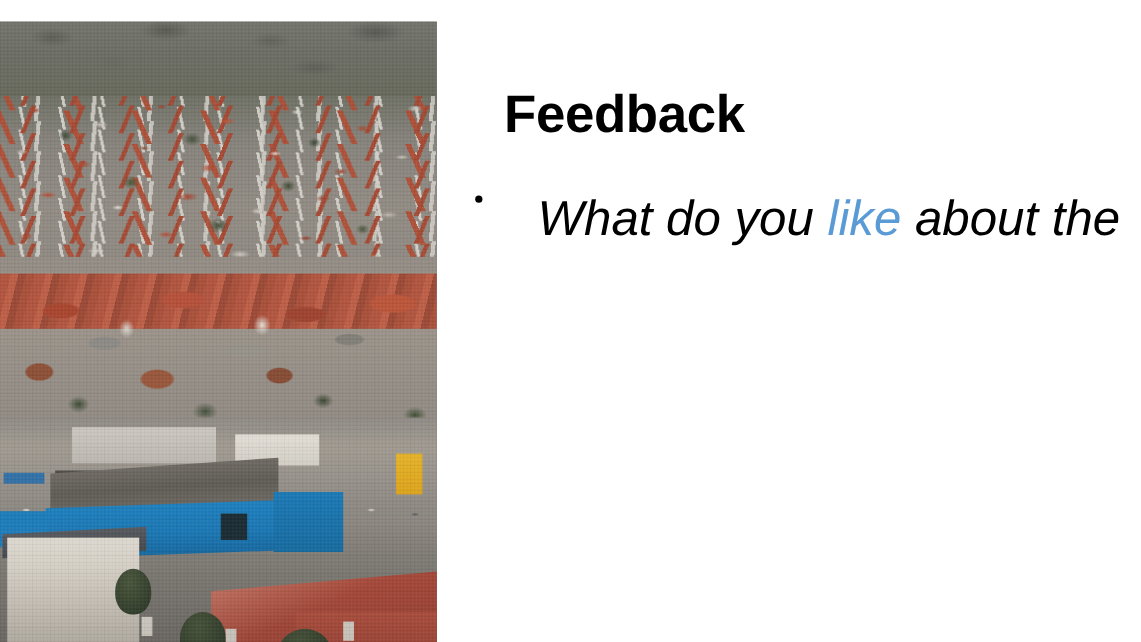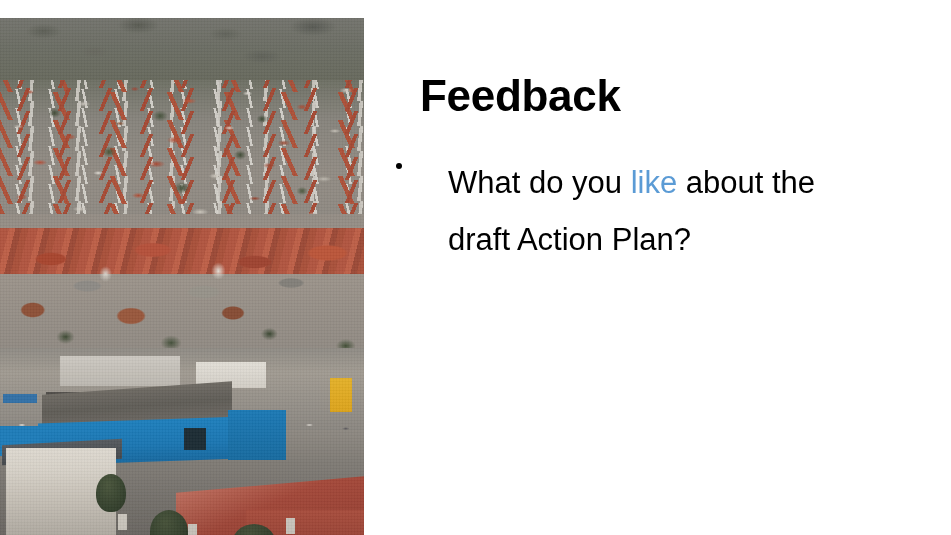--- a/index.html
+++ b/index.html
@@ -281,24 +281,25 @@
   .bullet-item { position:relative; }
   .bullet-dot {
     position:absolute;
     left:2px; top:9px;
     width:6px; height:6px;
     border-radius:50%;
     background:#000000;
   }
   .bullet-lines { padding-left:54px; }
   .bline {
-    font-size:31px;
+    font-size:41px;
     line-height:57px;
     color:#000000;
     white-space:nowrap;
+    font-style:italic;
   }
   .hl { color:#5b9bd5; }
 </style>
 </head>
 <body>
 
 <div id="slide">
 
   <div id="photo">
     <div class="ph-layer bush"></div>
@@ -333,19 +334,18 @@
     <div class="ph-grain"></div>
   </div>
 
   <div id="content">
     <div id="title">Feedback</div>
     <div id="bullets">
         <div class="bullet-item">
           <span class="bullet-dot"></span>
           <div class="bullet-lines">
             <div class="bline"><span>What do you </span><span class="hl">like</span><span> about the</span></div>
-            <div class="bline"><span>draft Action Plan?</span></div>
           </div>
         </div>
       </div>
   </div>
 
 </div>
 
 </body></html>

